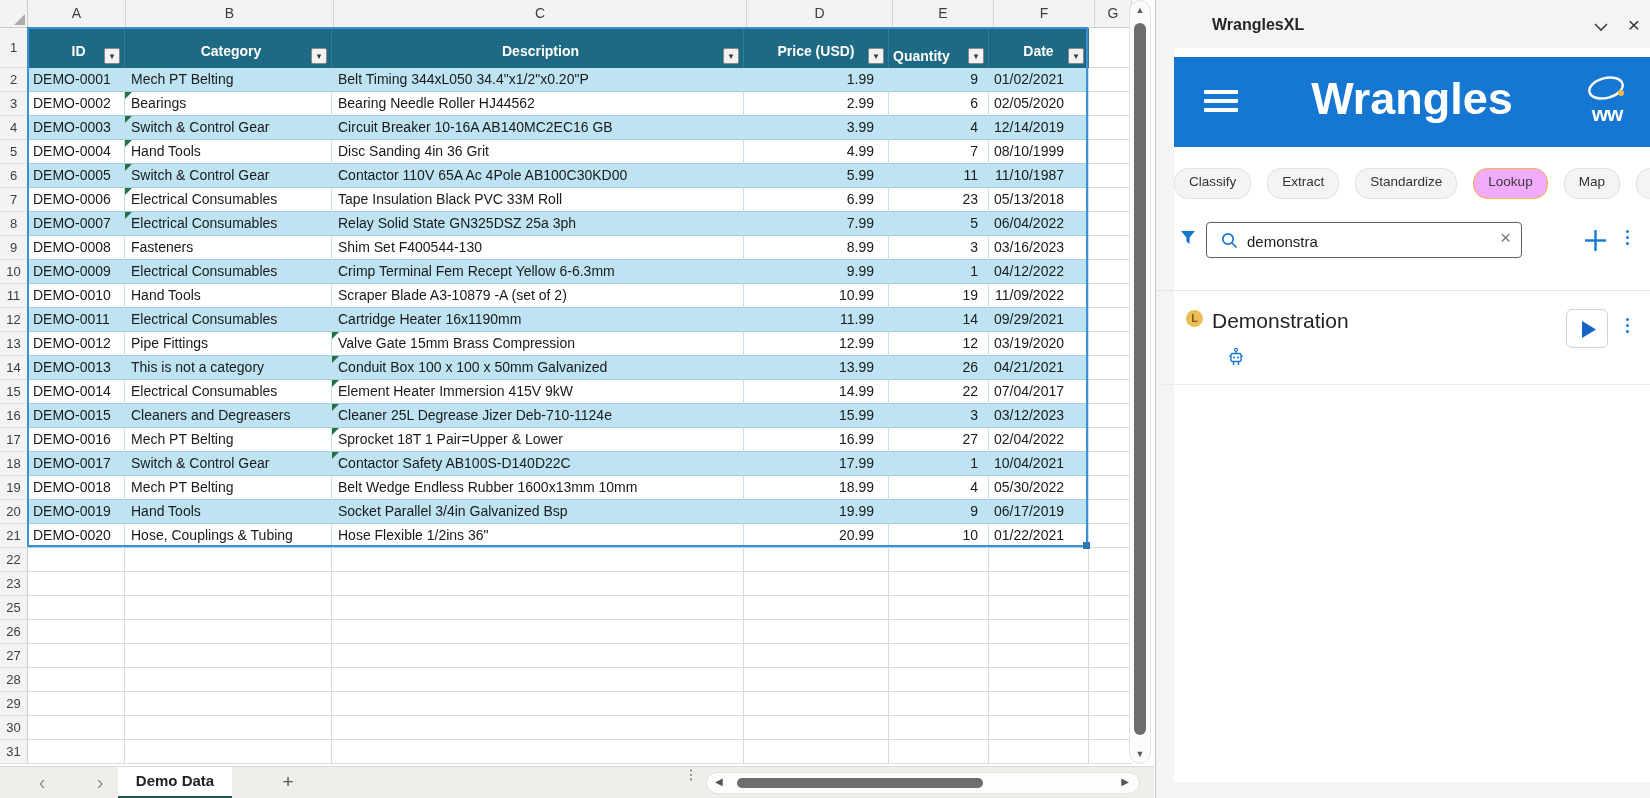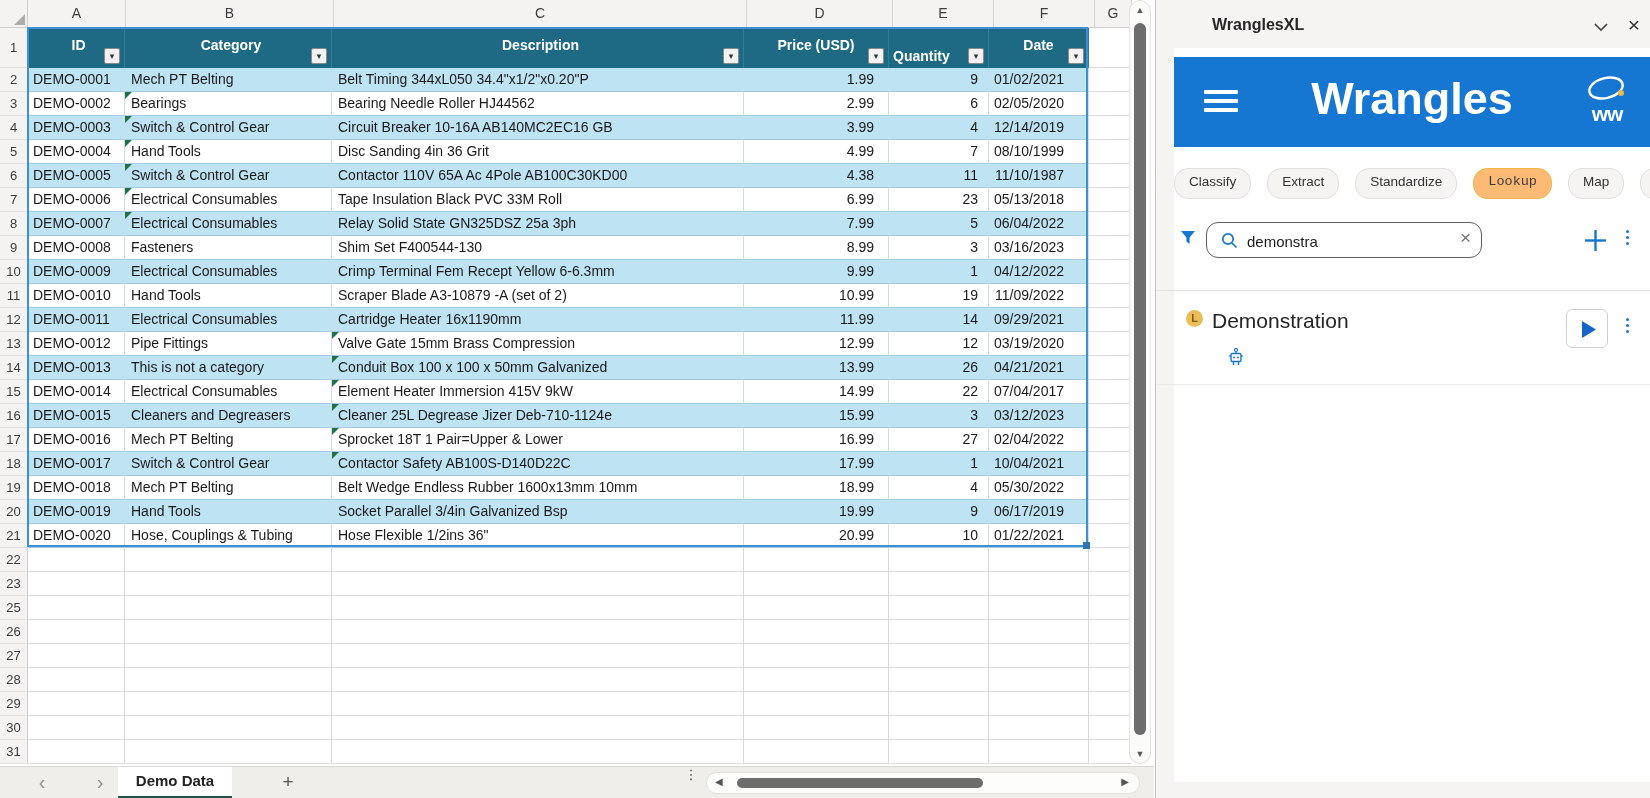--- a/index.html
+++ b/index.html
@@ -28,21 +28,21 @@
   .data .cg{border-right:none;border-bottom:1px solid #DCDCDC;background:#fff;}
   .band .ca,.band .cb,.band .cc,.band .cd,.band .ce,.band .cf{background:#BEE3F3;}
   .flag{position:absolute;left:0;top:0;width:0;height:0;
     border-top:7px solid #217346;border-right:7px solid transparent;}
 
   
   .hdrrow{display:flex;height:40px;}
   .hdrrow .rn{width:27px;background:#F4F3F2;border-right:1px solid #CFCDCB;border-bottom:1px solid #E2E0DE;
     color:#3d3d3d;font-size:13px;text-align:center;line-height:40px;flex:0 0 27px;}
   .hc{box-sizing:border-box;background:#1E6A84;color:#fff;font-weight:bold;font-size:14px;
-      position:relative;text-align:center;padding-top:9px;border-right:1px solid #2b7license;}
+      position:relative;text-align:center;padding-top:15px;border-right:1px solid #2b7license;}
   .hc{border-right:1px solid #2E7countByte;}
   .hc{border-right:1px solid #2E7E97;}
   .hc.cg{background:#fff;border-right:none;border-bottom:1px solid #DCDCDC;}
   .fbtn{position:absolute;right:4px;bottom:4px;width:16px;height:16px;background:#F2F2F2;
     border:1px solid #8A8A8A;border-radius:2px;color:#333;font-size:9px;line-height:15px;
     text-align:center;box-sizing:border-box;font-weight:normal;}
   .hc.hq{padding-top:16px;}
   .hq .hlbl{position:absolute;left:4px;bottom:4px;}
 
   #table-outline{position:absolute;left:27px;top:27px;width:1061px;height:520px;
@@ -83,25 +83,25 @@
   #bluehdr{position:absolute;left:18px;right:0;top:57px;height:90px;background:#1577D2;}
   #hamburger{position:absolute;left:30px;top:33px;width:34px;height:24px;}
   #hamburger span{display:block;height:4px;background:#fff;margin-bottom:5px;border-radius:1px;}
   #brand{position:absolute;left:0;right:0;top:16px;text-align:center;color:#fff;
     font-size:45px;font-weight:bold;letter-spacing:0px;}
   #brandlogo{position:absolute;right:20px;top:14px;}
 
   #pills{position:absolute;left:18px;top:168px;display:flex;gap:16px;}
   .pill{height:31px;line-height:26px;padding:0 14px;background:#F5F4F2;border:1px solid #E2E0DE;
     border-radius:14px;font-size:13.5px;color:#333;box-sizing:border-box;white-space:nowrap;}
-  .pill.active{background:#fdba74;border-color:#F0B64A;color:#3a3a3a;font-family:Liberation Mono, monospace;}
+  .pill.active{background:#f0abfc;border-color:#F0B64A;color:#3a3a3a;}
 
   #funnel{position:absolute;left:24px;top:230px;}
-  #searchbox{position:absolute;left:50px;top:222px;width:276px;height:36px;border:1px solid #605E5C;
-    border-radius:12px;background:#fff;box-sizing:border-box;}
+  #searchbox{position:absolute;left:50px;top:222px;width:316px;height:36px;border:1px solid #605E5C;
+    border-radius:4px;background:#fff;box-sizing:border-box;}
   #searchbox svg{position:absolute;left:14px;top:9px;}
   #search-input{position:absolute;left:38px;top:3px;width:240px;height:28px;border:none;outline:none;
     font-family:"Liberation Sans",sans-serif;font-size:15px;color:#1b1b1b;background:transparent;}
   #search-clear{position:absolute;right:10px;top:4px;font-size:19px;color:#777;}
   #addbtn{position:absolute;left:428px;top:229px;}
   .kebab{display:flex;flex-direction:column;gap:3px;align-items:center;}
   .kebab i{width:3px;height:3px;border-radius:50%;background:#1577D2;}
   #listkebab{position:absolute;left:470px;top:230px;}
   #rowdiv{position:absolute;left:0;right:0;top:290px;height:1px;background:#E6E4E2;}
 
@@ -195,21 +195,21 @@
           <div class="c cd num">4.99</div>
           <div class="c ce num">7</div>
           <div class="c cf num">08/10/1999</div>
           <div class="c cg"></div>
         </div>
         <div class="xrow data band">
           <div class="rn">6</div>
           <div class="c ca">DEMO-0005</div>
           <div class="c cb"><i class="flag"></i>Switch &amp; Control Gear</div>
           <div class="c cc">Contactor 110V 65A Ac 4Pole AB100C30KD00</div>
-          <div class="c cd num">4.38</div>
+          <div class="c cd num">5.99</div>
           <div class="c ce num">11</div>
           <div class="c cf num">11/10/1987</div>
           <div class="c cg"></div>
         </div>
         <div class="xrow data">
           <div class="rn">7</div>
           <div class="c ca">DEMO-0006</div>
           <div class="c cb"><i class="flag"></i>Electrical Consumables</div>
           <div class="c cc">Tape Insulation Black PVC 33M Roll</div>
           <div class="c cd num">6.99</div>

